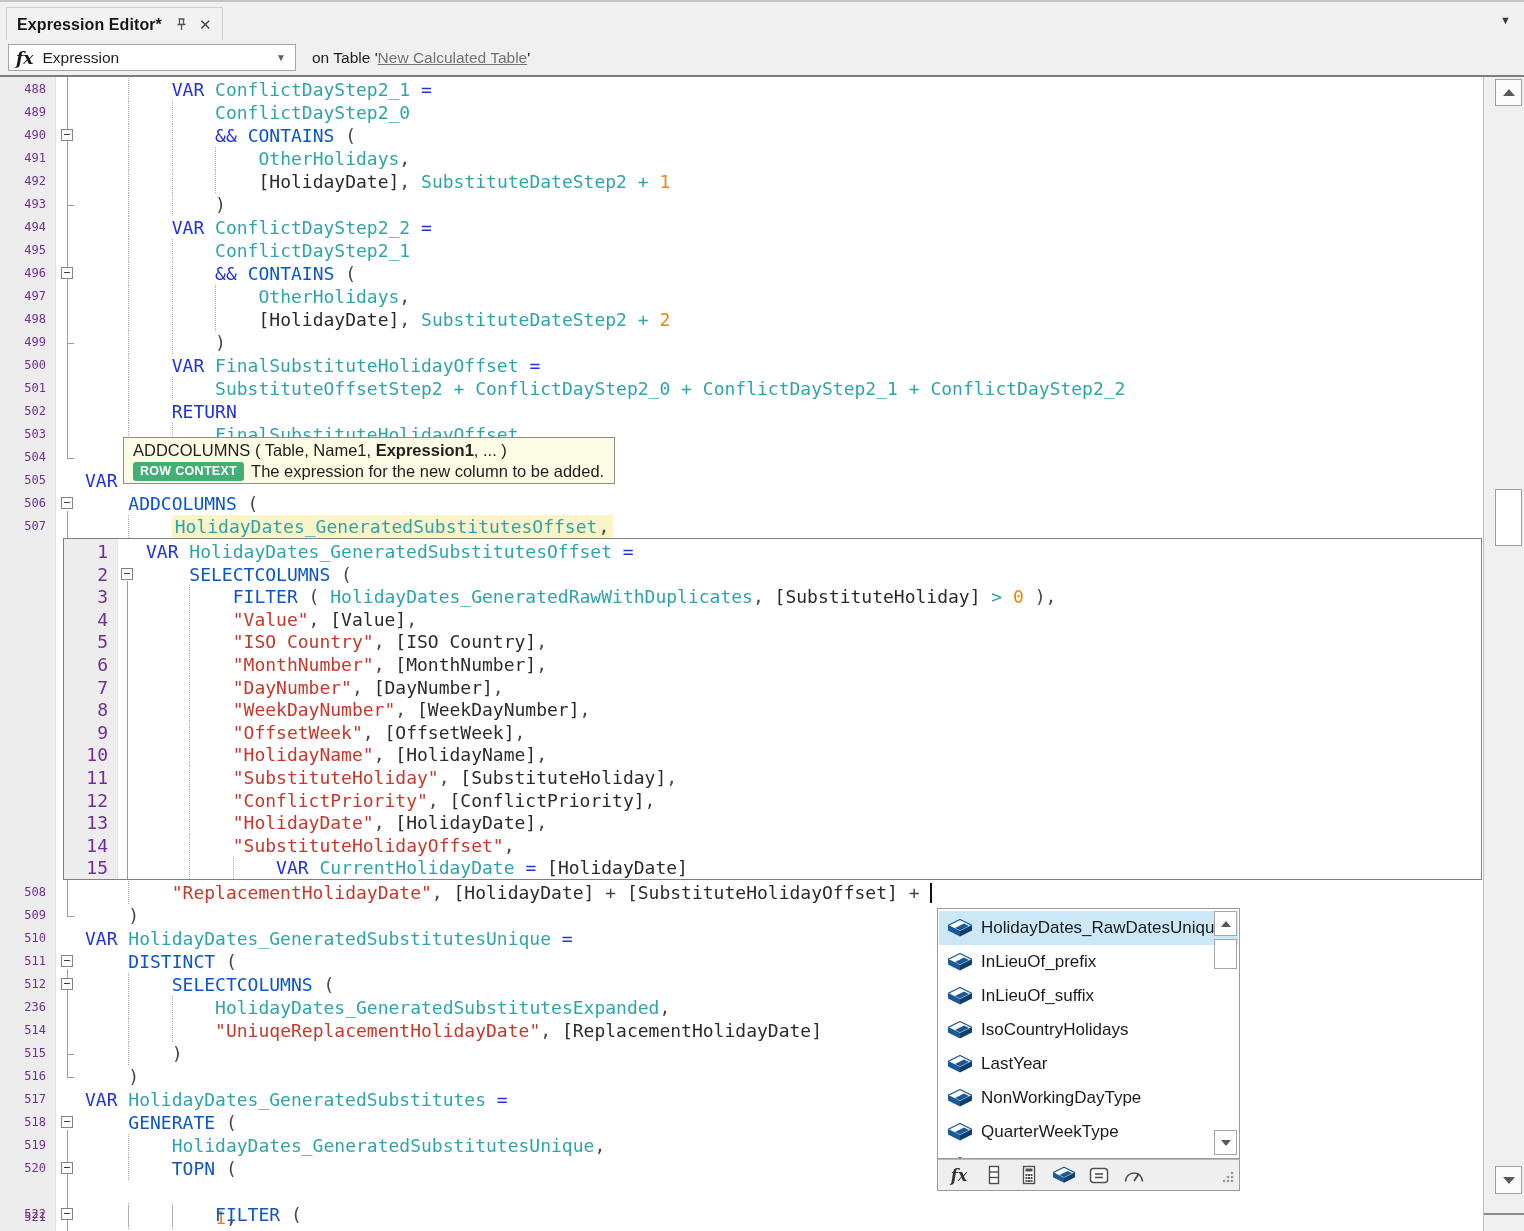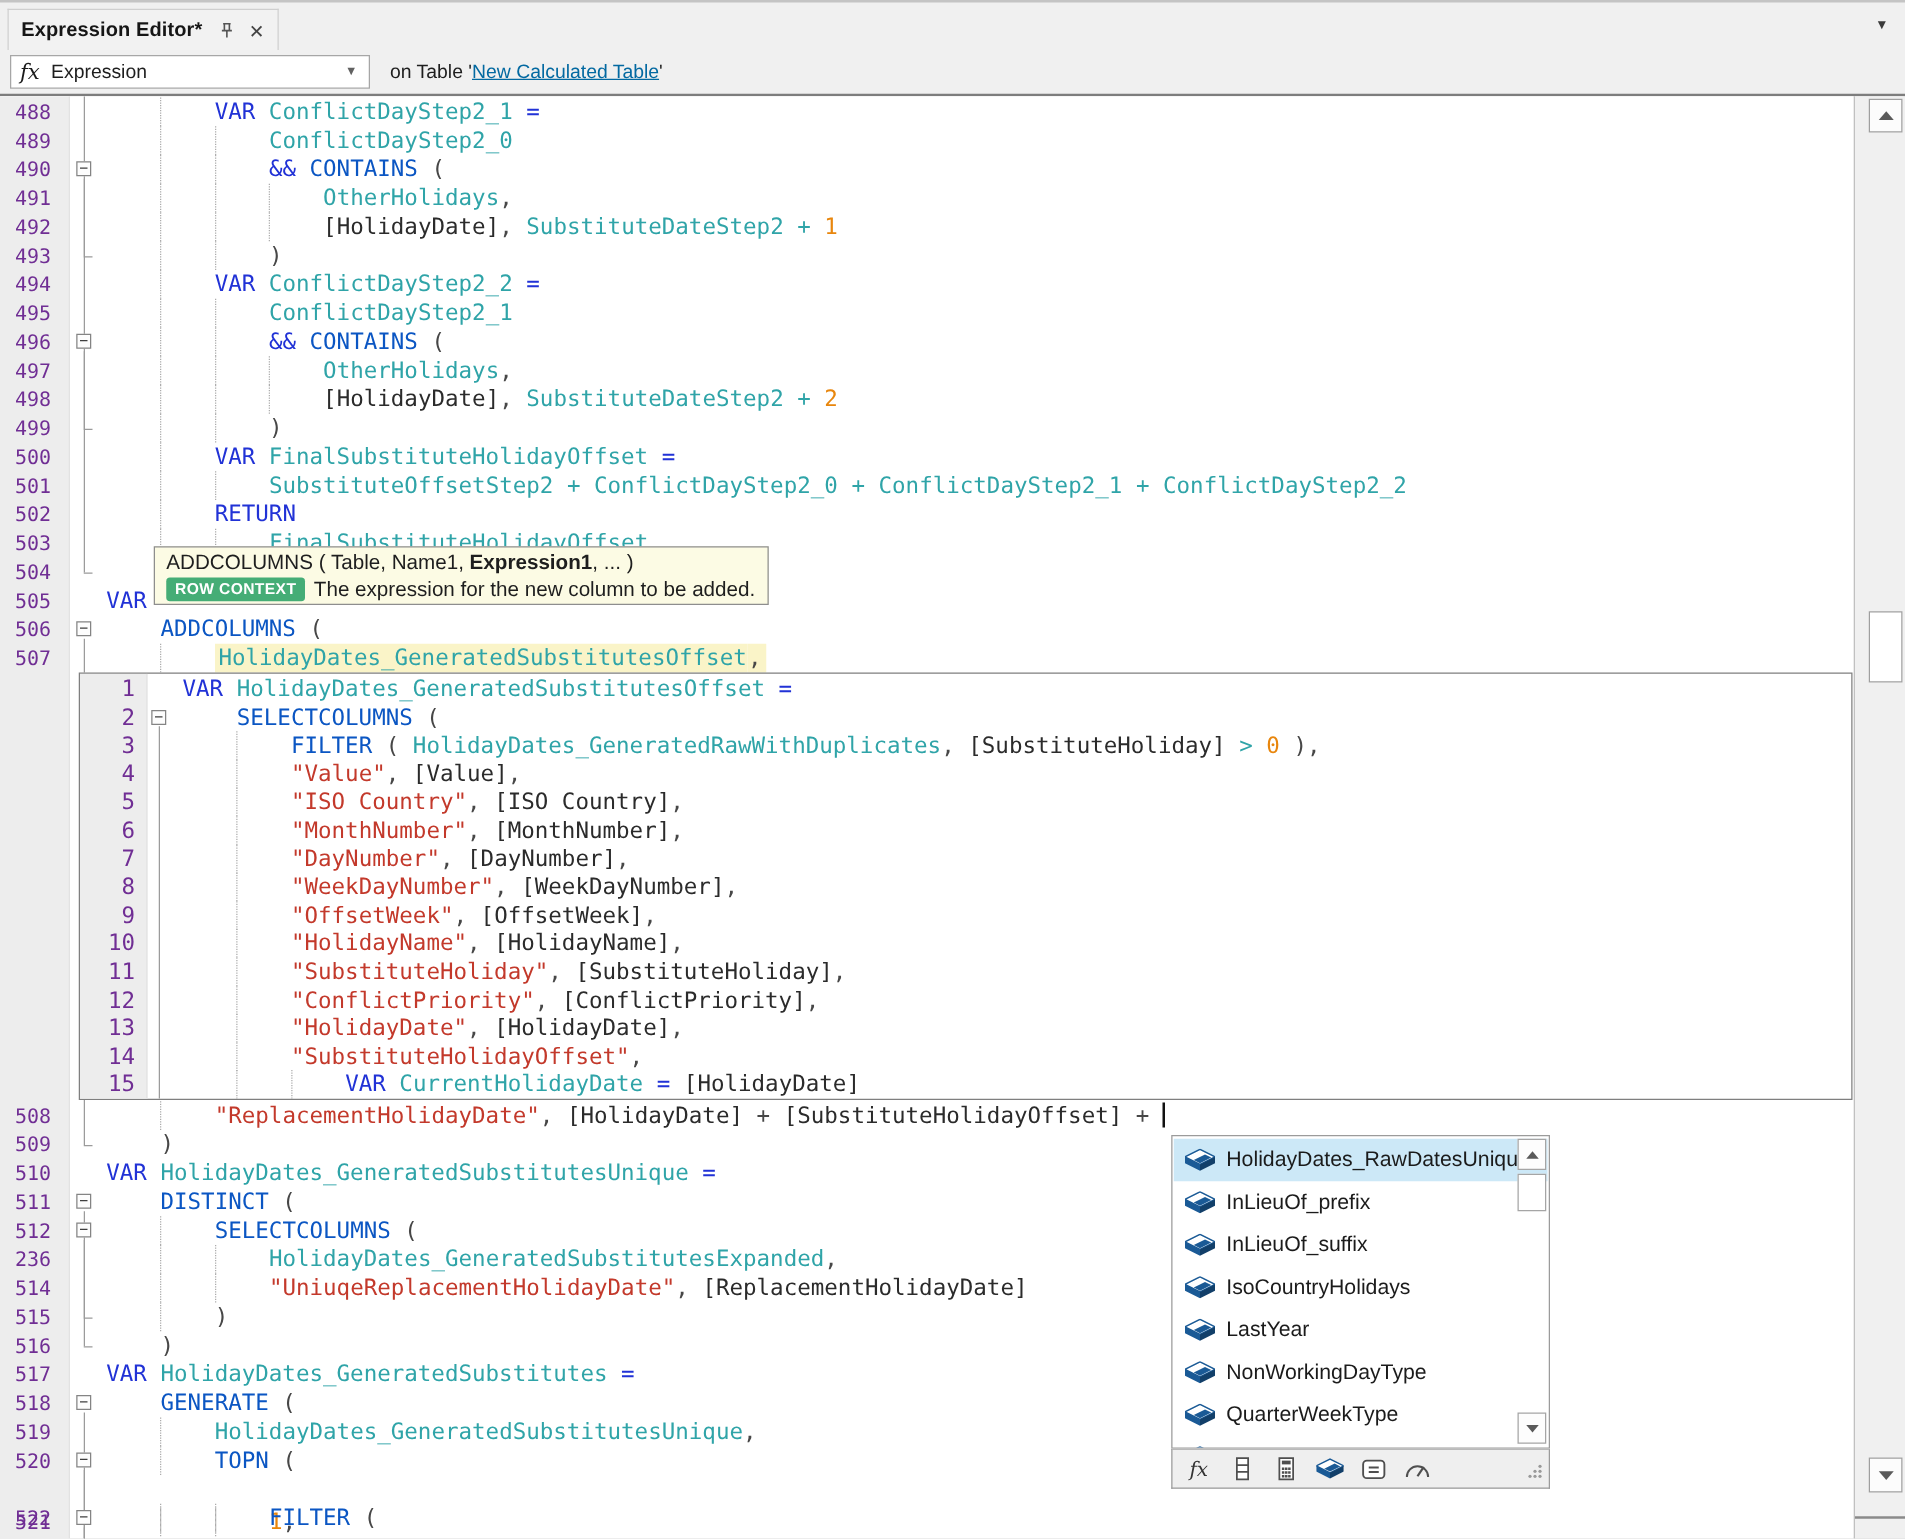--- a/index.html
+++ b/index.html
@@ -12,35 +12,35 @@
        background:#F2F2F2;border:1px solid #CFCFCF;border-bottom:none;box-sizing:border-box;}
   .tab-title{font-size:16px;font-weight:bold;color:#161616;letter-spacing:.1px;}
   .pin{margin-left:12px;display:flex;align-items:center;cursor:pointer;}
   .tab-close{margin-left:10px;font-size:15px;color:#444;cursor:pointer;font-family:"DejaVu Sans",sans-serif;}
   .panel-caret{position:absolute;left:1500px;top:12px;font-size:11px;color:#3A3A3A;}
   
   .toolbar{position:absolute;left:0;top:40px;width:1524px;height:37px;background:#F0F0F0;
            border-bottom:2px solid #7D7D7D;box-sizing:border-box;}
   .combo{position:absolute;left:8px;top:4px;width:288px;height:27px;background:#fff;
          border:1px solid #A6A6A6;box-sizing:border-box;display:flex;align-items:center;padding-left:7px;cursor:pointer;}
-  .fxg{font-family:"DejaVu Serif",serif;font-style:italic;font-weight:normal;font-size:17px;color:#1a1a1a;margin-right:9px;}
+  .fxg{font-family:"DejaVu Serif",serif;font-style:italic;font-weight:bold;font-size:17px;color:#1a1a1a;margin-right:9px;}
   .combo-label{font-size:15.5px;color:#1E1E1E;}
   .combo-caret{margin-left:auto;margin-right:9px;font-size:10px;color:#616161;}
   .ontable{position:absolute;left:312px;top:4px;height:27px;line-height:27px;font-size:15.5px;color:#1E1E1E;}
   .tlink{text-decoration:underline;cursor:pointer;}
   .navbtn{position:absolute;top:45px;width:26px;height:26px;border-radius:50%;display:flex;
           align-items:center;justify-content:center;cursor:pointer;}
   .navbtn.back{left:1452px;}
   .navbtn.fwd{left:1492px;}
   
   .editor{position:absolute;left:0;top:77px;width:1483px;height:1154px;background:#fff;overflow:hidden;}
   .gutter{position:absolute;left:0;top:0;width:55px;height:100%;background:#EDEDED;border-right:1px solid #E2E2E2;}
   .crow{position:absolute;left:0;width:100%;height:23px;}
-  .lnum{position:absolute;left:0;top:0;width:46px;
-        font-family:"DejaVu Sans Mono",monospace;font-size:16px;line-height:23px;color:var(--c-ln);padding-left:12px;}
+  .lnum{position:absolute;left:0;top:0;width:46px;text-align:right;
+        font-family:"DejaVu Sans Mono",monospace;font-size:12px;line-height:23px;color:var(--c-ln);}
   .code{position:absolute;top:0;white-space:pre;font-family:"DejaVu Sans Mono",monospace;
         font-size:18px;line-height:23px;color:var(--tk-p);}
   .guide{position:absolute;top:0;width:0;height:23px;border-left:1px dotted #ACACAC;}
   .fbox{position:absolute;width:12px;height:12px;background:#FDFDFD;border:1px solid #848484;box-sizing:border-box;cursor:pointer;}
   .fbox::after{content:"";position:absolute;left:2px;right:2px;top:4px;height:1px;background:#3F3F3F;}
   .frange{position:absolute;width:0;border-left:1px solid #9B9B9B;}
   .ftick{position:absolute;width:7px;height:1px;background:#9B9B9B;}
   .tk-k{color:var(--tk-k);} .tk-f{color:var(--tk-f);} .tk-i{color:var(--tk-i);}
   .tk-c{color:var(--tk-c);} .tk-s{color:var(--tk-s);} .tk-n{color:var(--tk-n);}
   .tk-p{color:var(--tk-p);} .tk-o{color:var(--tk-o);}
@@ -105,21 +105,21 @@
     </div>
     <span class="panel-caret">▼</span>
   </div>
 
   <div class="toolbar">
     <div class="combo">
       <span class="fxg">fx</span>
       <span class="combo-label">Expression</span>
       <span class="combo-caret">▼</span>
     </div>
-    <div class="ontable"><span>on Table '</span><a class="tlink" id="tlink" style="color: #0369a1;">New Calculated Table</a><span>'</span></div>
+    <div class="ontable"><span>on Table '</span><a class="tlink" id="tlink" style="color: #737373;">New Calculated Table</a><span>'</span></div>
     <div class="navbtn back" id="backbtn" style="background: rgb(21, 89, 159);">
       <svg width="26" height="26" viewBox="0 0 26 26">
           <path d="M15.5 7.5 L10 13 L15.5 18.5 M10.3 13 H18.5" stroke="#fff" stroke-width="2.6" fill="none"></path>
         </svg>
     </div>
     <div class="navbtn fwd" id="fwdbtn" style="background: rgb(205, 205, 205);">
       <svg width="26" height="26" viewBox="0 0 26 26">
           <path d="M10.5 7.5 L16 13 L10.5 18.5 M15.7 13 H7.5" stroke="#fff" stroke-width="2.6" fill="none"></path>
         </svg>
     </div>

